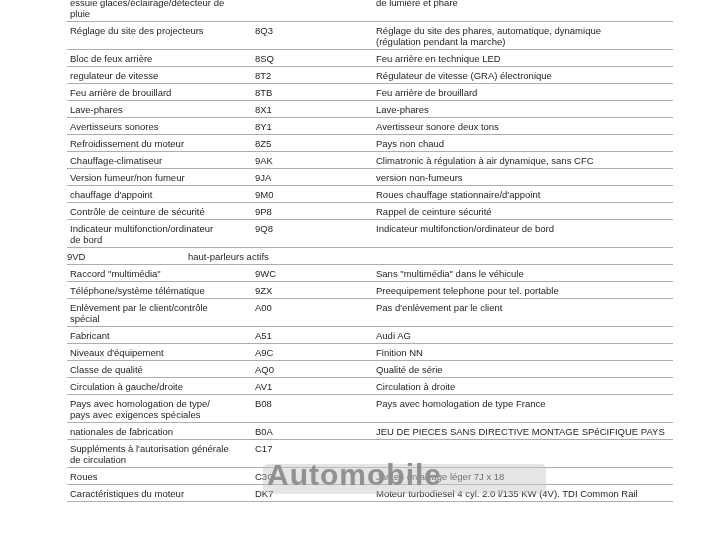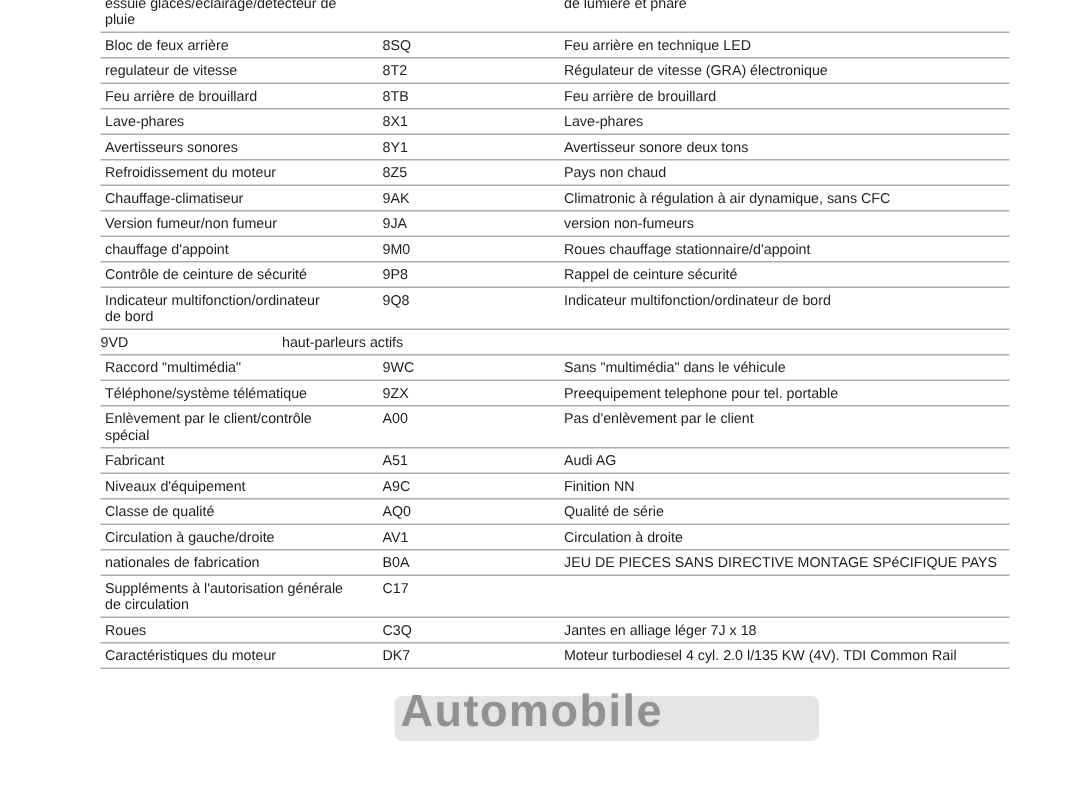--- a/index.html
+++ b/index.html
@@ -76,20 +76,30 @@
         <div class="line">essuie glaces/éclairage/détecteur de</div>
         <div class="line">pluie</div>
       </div>
       <div class="c2"></div>
       <div class="c3">
         <div class="line">de lumière et phare</div>
       </div>
     </div>
     <div class="row">
       <div class="c1">
+        <div class="line">Réglage du site des projecteurs</div>
+      </div>
+      <div class="c2">8Q3</div>
+      <div class="c3">
+        <div class="line">Réglage du site des phares, automatique,  dynamique</div>
+        <div class="line">(régulation pendant la  marche)</div>
+      </div>
+    </div>
+    <div class="row">
+      <div class="c1">
         <div class="line">Bloc de feux arrière</div>
       </div>
       <div class="c2">8SQ</div>
       <div class="c3">
         <div class="line">Feu arrière en technique LED</div>
       </div>
     </div>
     <div class="row">
       <div class="c1">
         <div class="line">regulateur de vitesse</div>
@@ -242,20 +252,30 @@
         <div class="line">Qualité de série</div>
       </div>
     </div>
     <div class="row">
       <div class="c1">
         <div class="line">Circulation à gauche/droite</div>
       </div>
       <div class="c2">AV1</div>
       <div class="c3">
         <div class="line">Circulation à droite</div>
+      </div>
+    </div>
+    <div class="row">
+      <div class="c1">
+        <div class="line">Pays avec homologation de type/</div>
+        <div class="line">pays avec exigences spéciales</div>
+      </div>
+      <div class="c2">B08</div>
+      <div class="c3">
+        <div class="line">Pays avec homologation de type France</div>
       </div>
     </div>
     <div class="row">
       <div class="c1">
         <div class="line">nationales de fabrication</div>
       </div>
       <div class="c2">B0A</div>
       <div class="c3">
         <div class="line">JEU DE PIECES SANS DIRECTIVE MONTAGE SPéCIFIQUE PAYS</div>
       </div>

